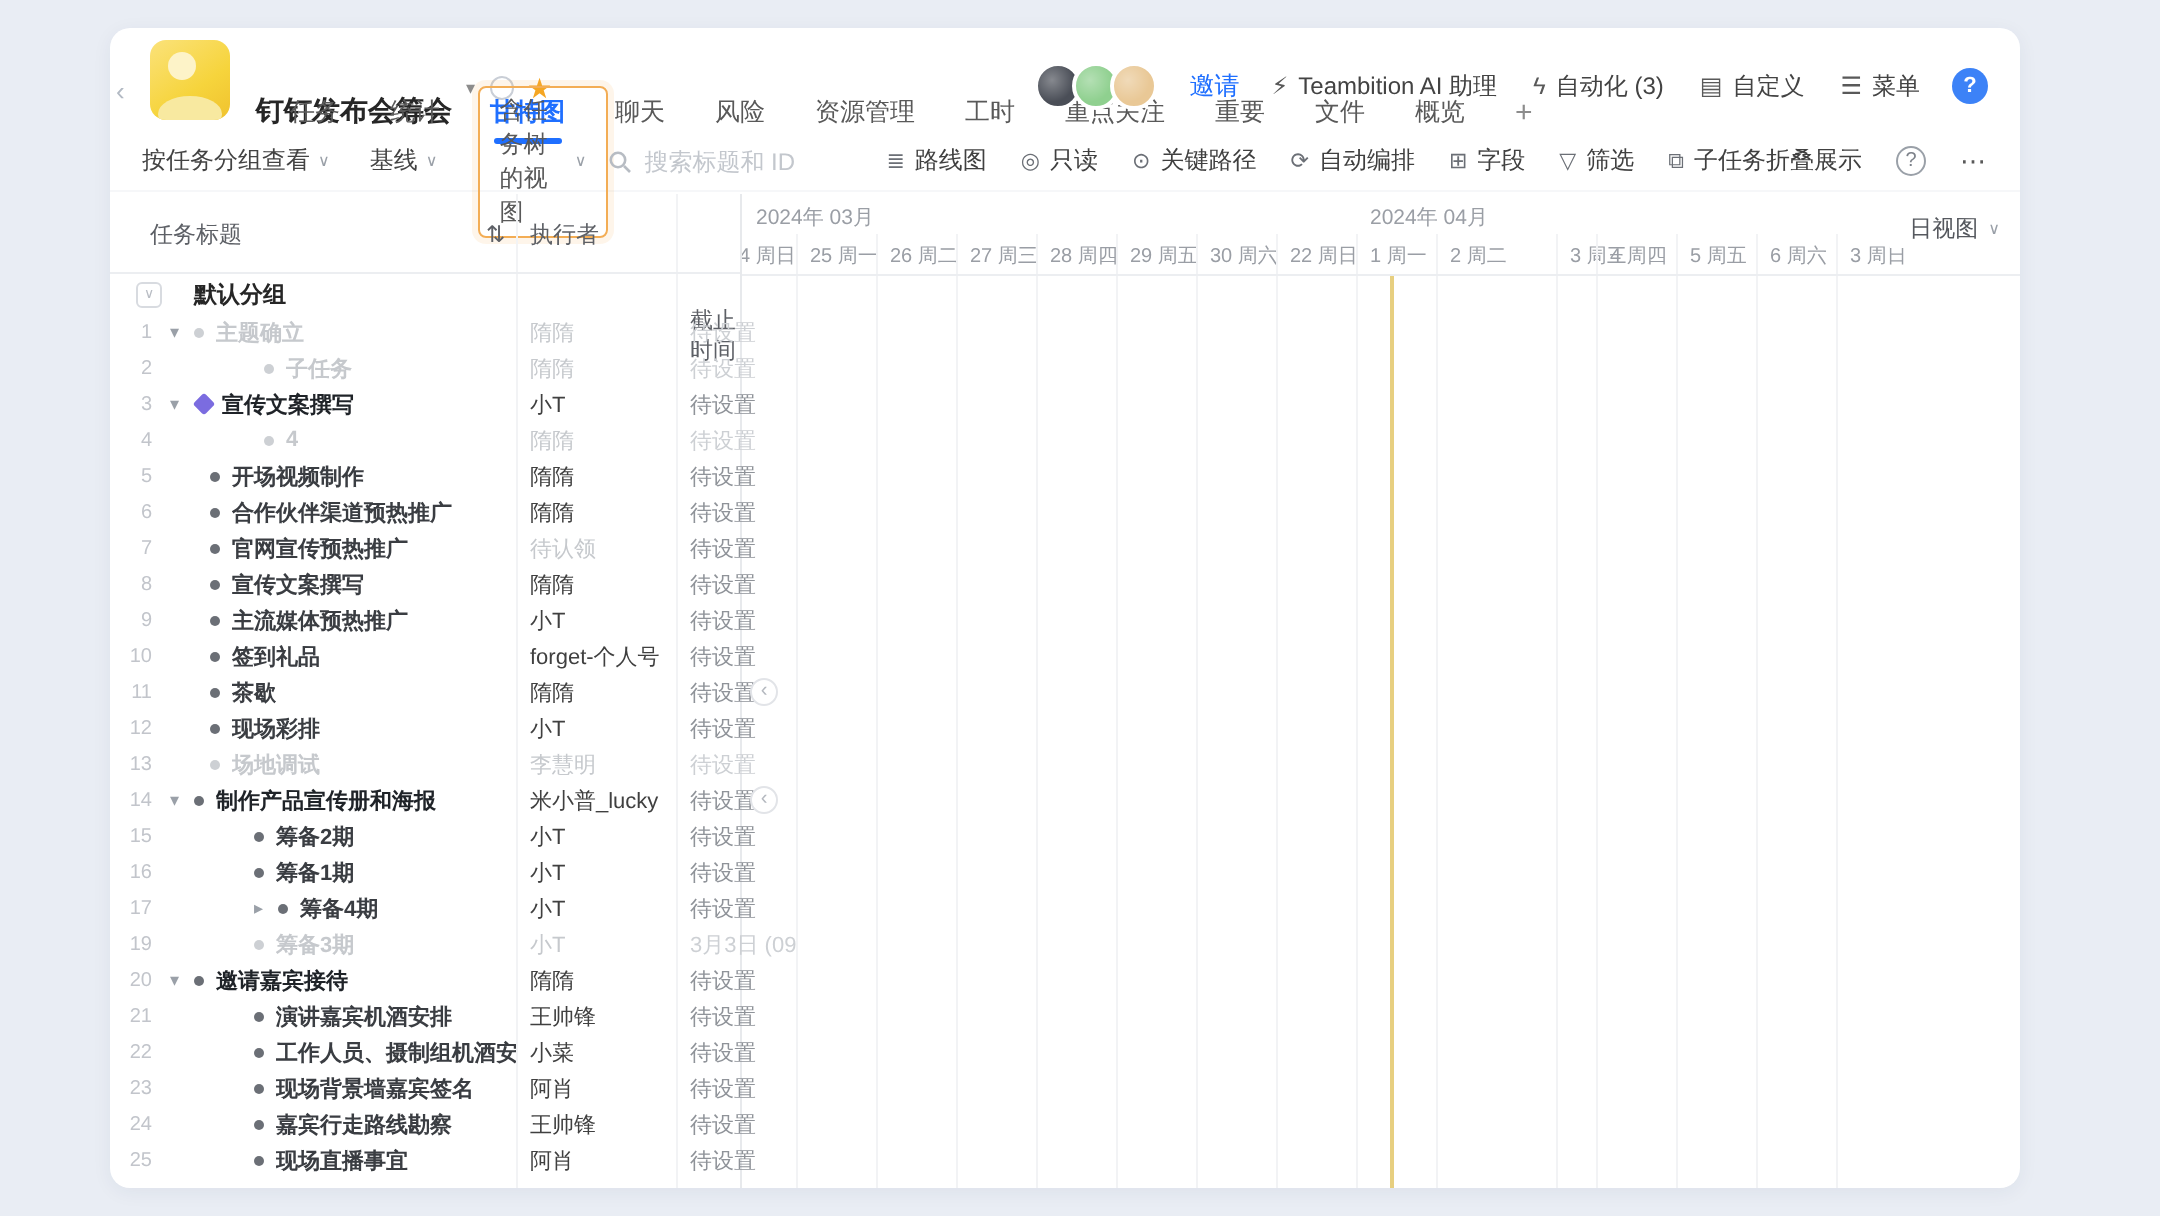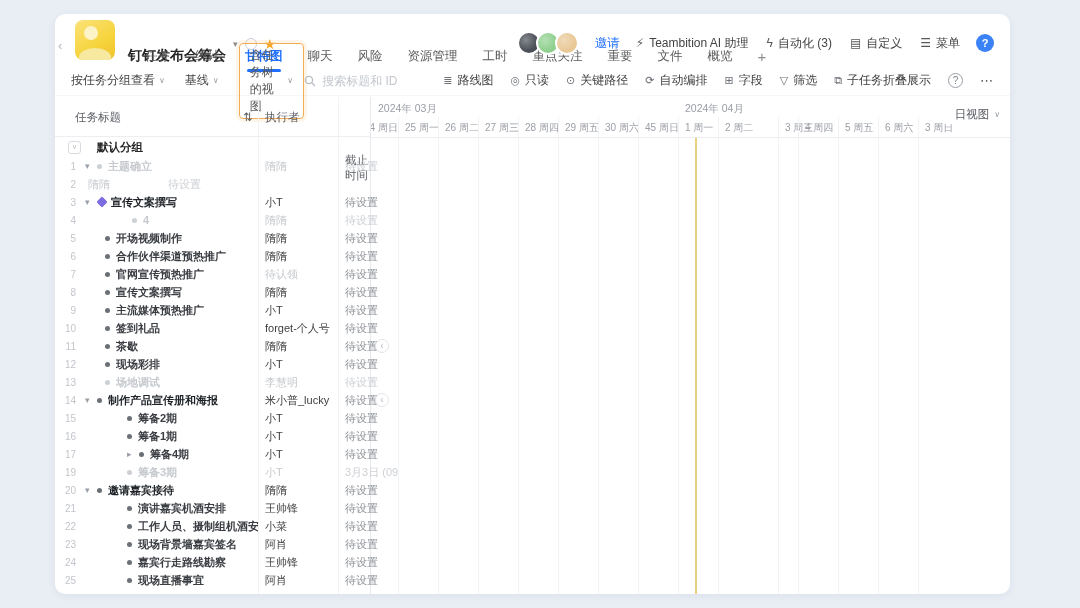--- a/index.html
+++ b/index.html
@@ -237,20 +237,24 @@
             <div class="tree l0">
               <div class="caret">▾</div>
               <div class="dot"></div>
               <div class="ttl">主题确立</div>
             </div>
             <div class="exec">隋隋</div>
             <div class="due">待设置</div>
           </div>
           <div class="trow done">
             <div class="rnum">2</div>
+            <div class="tree l2">
+              <div class="dot"></div>
+              <div class="ttl">子任务</div>
+            </div>
             <div class="exec">隋隋</div>
             <div class="due">待设置</div>
           </div>
           <div class="trow">
             <div class="rnum">3</div>
             <div class="tree l0">
               <div class="caret">▾</div>
               <div class="dmil"></div>
               <div class="ttl parent">宣传文案撰写</div>
             </div>
@@ -470,21 +474,21 @@
           <div class="g-col bl" style="left: 147px;">
             <div class="g-day">28 周四</div>
           </div>
           <div class="g-col bl" style="left: 187px;">
             <div class="g-day">29 周五</div>
           </div>
           <div class="g-col bl" style="left: 227px;">
             <div class="g-day">30 周六</div>
           </div>
           <div class="g-col bl" style="left: 267px;">
-            <div class="g-day">45 周日</div>
+            <div class="g-day">22 周日</div>
           </div>
           <div class="g-col bl" style="left: 307px;">
             <div class="g-day">1 周一</div>
           </div>
           <div class="g-col bl" style="left: 347px;">
             <div class="g-day">2 周二</div>
           </div>
           <div class="g-col bl" style="left: 407px;">
             <div class="g-day">3 周三</div>
           </div>

